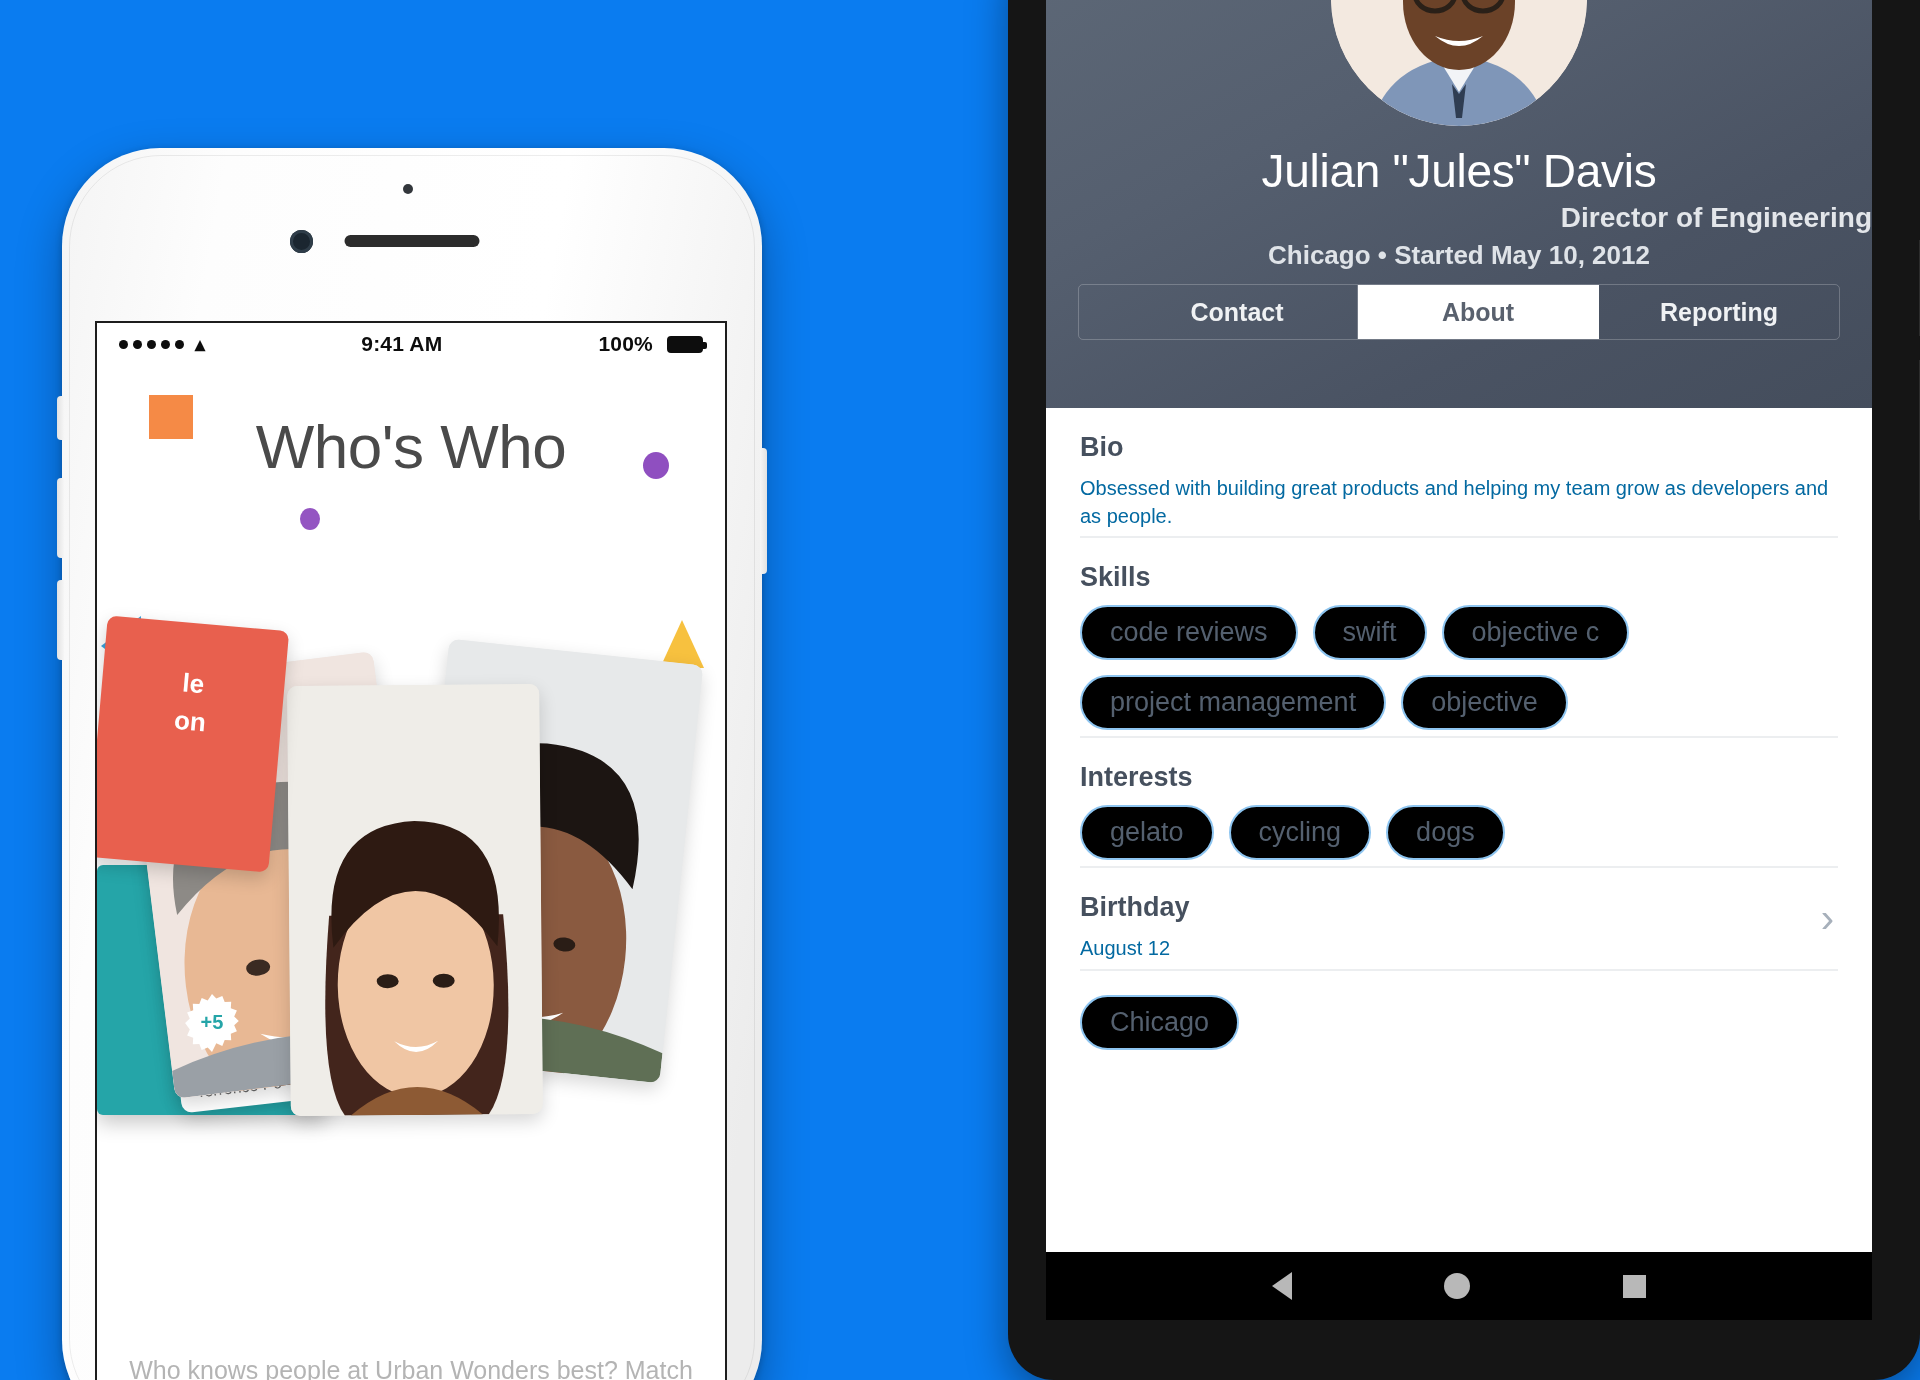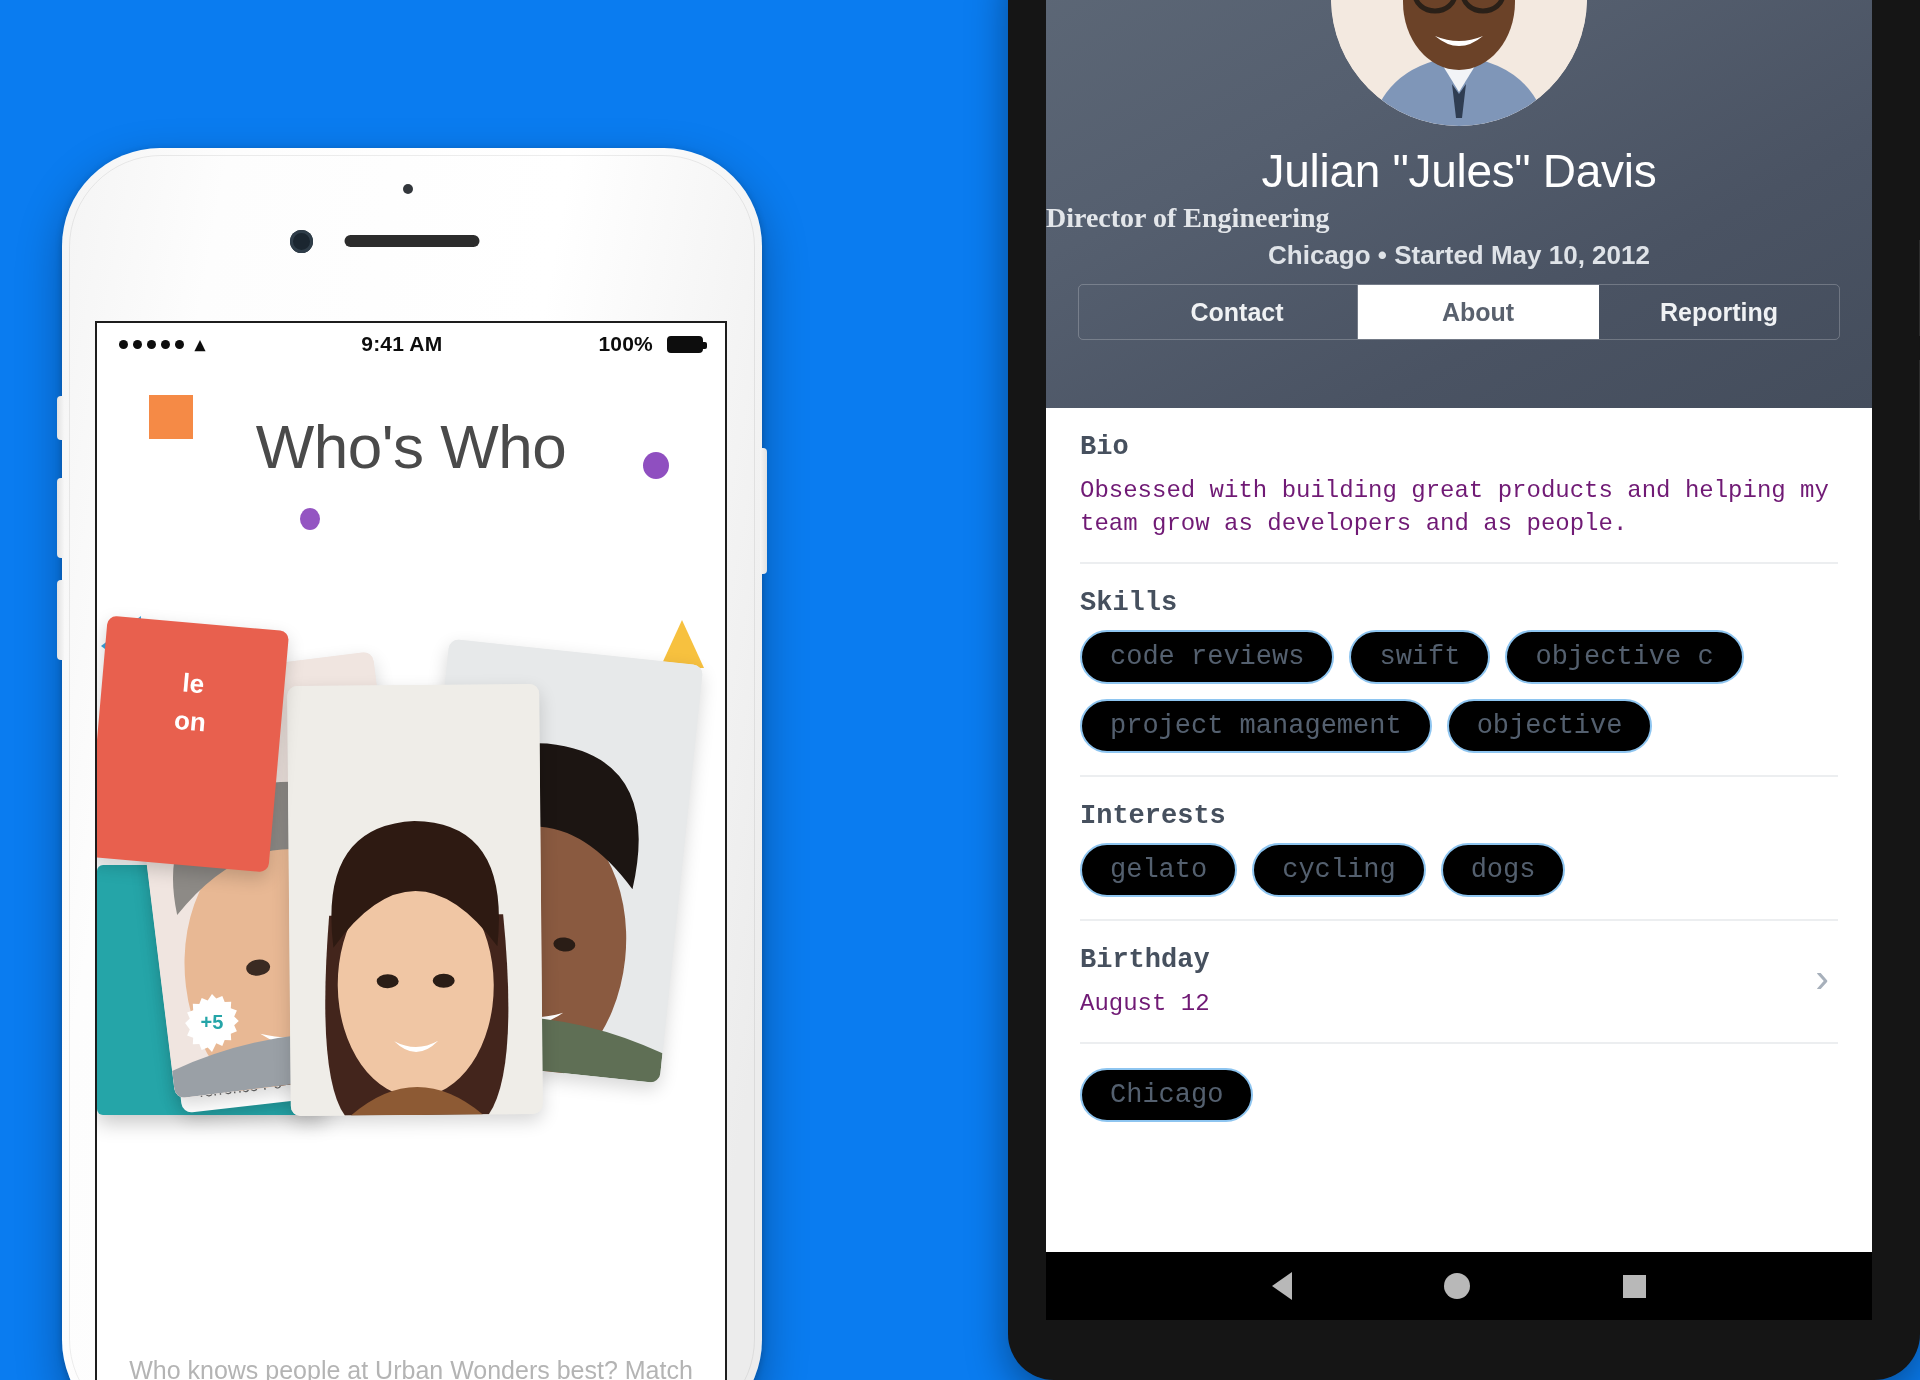--- a/index.html
+++ b/index.html
@@ -189,44 +189,44 @@
   #avatar {
     position: absolute; left: 50%; transform: translateX(-50%); top: -70px;
     width: 256px; height: 256px; border-radius: 50%;
     background: #f3e9e0; overflow: hidden;
   }
   #and-name {
     position: absolute; left: 0; right: 0; top: 204px; text-align: center;
     font-size: 46px; color: #fff; font-weight: 400; letter-spacing: -.3px;
   }
   #and-role {
-    position: absolute; left: 0; right: 0; top: 262px; text-align: left;
-    font-size: 28px; color: #e3e6ea; font-weight: bold; font-family: Liberation Serif, serif;
+    position: absolute; left: 0; right: 0; top: 262px; text-align: right;
+    font-size: 28px; color: #e3e6ea; font-weight: bold;
   }
   #and-meta {
     position: absolute; left: 0; right: 0; top: 300px; text-align: center;
     font-size: 26px; color: #dfe3e8; font-weight: bold;
   }
   #tabs {
     position: absolute; left: 32px; right: 32px; top: 344px; height: 56px;
     display: flex; border: 1px solid rgba(255,255,255,.22); border-radius: 5px; overflow: hidden; padding-left: 38px;
   }
   .tab {
     flex: 1; display:flex; align-items:center; justify-content:center;
     font-size: 25px; color: #f0f2f4; font-weight: bold;
     border-right: 1px solid rgba(255,255,255,.22);
   }
   .tab:last-child { border-right: none; }
   .tab.active { background: #fff; color: #59616e; text-align: right; }
 
   #and-body { background: #fff; height: 844px; padding: 0 34px; overflow: hidden; }
-  .sect { padding: 24px 0 22px; border-bottom: 2px solid #eceef0; font-family: Liberation Mono, monospace; }
+  .sect { padding: 24px 0 6px; border-bottom: 2px solid #eceef0; }
   .sect:last-child { border-bottom: none; }
   .sect-h { font-size: 27px; font-weight: bold; color: #46505e; margin-bottom: 12px; }
-  .sect-p { font-size: 24px; color: #701a75; line-height: 1.38; }
+  .sect-p { font-size: 20px; color: #0369a1; line-height: 1.38; }
   .chips { display: flex; flex-wrap: wrap; gap: 15px; }
   .chip {
     border: 2px solid #8ec5f0; border-radius: 999px;
     padding: 10px 28px; font-size: 27px; color: #54606f; background:#000000;
     white-space: nowrap;
   }
   .row-nav { position: relative; }
   .chev {
     position: absolute; right: 4px; top: 50%; transform: translateY(-50%);
     font-size: 40px; color: #a7b0bb; line-height: 1;

